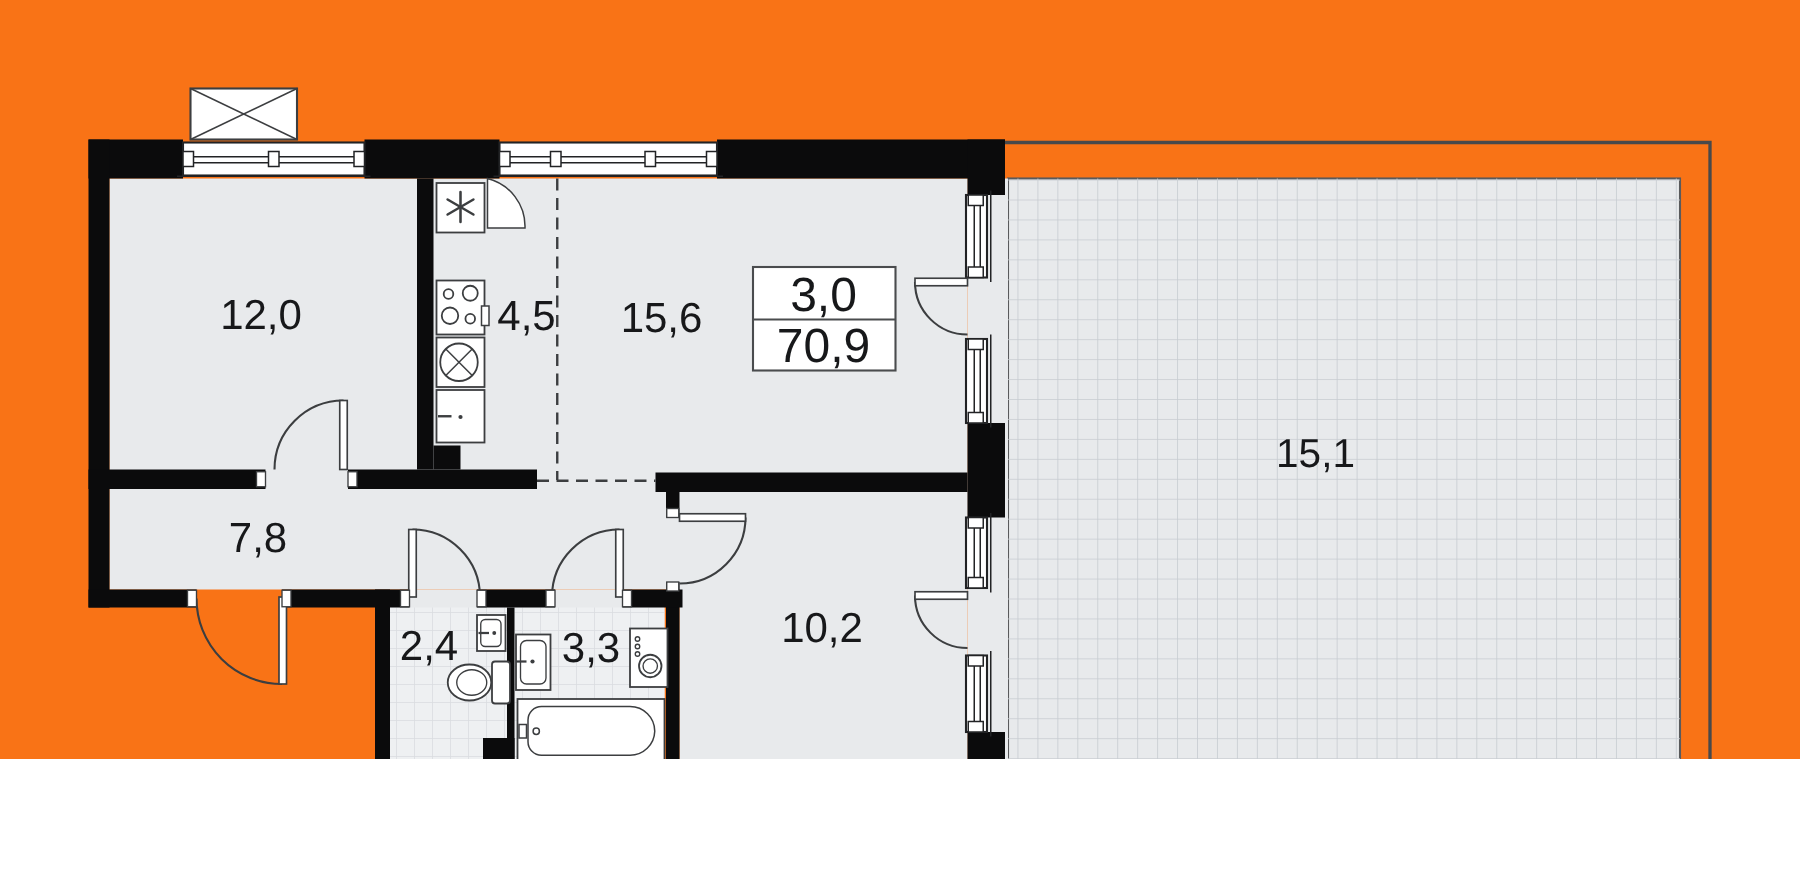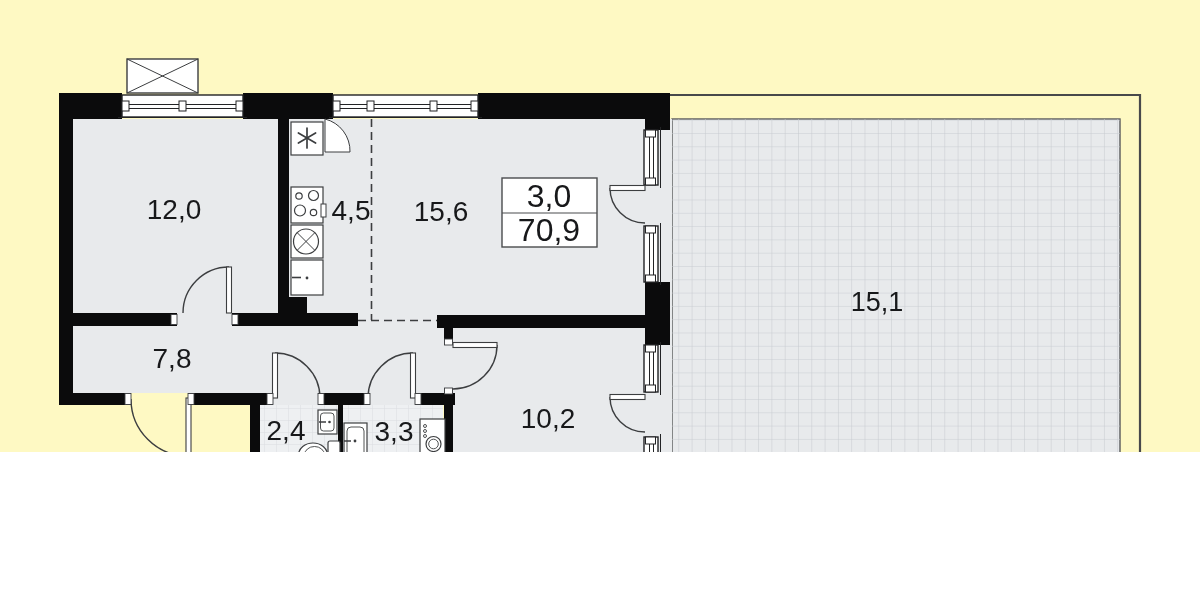--- a/index.html
+++ b/index.html
@@ -1,16 +1,16 @@
 <!DOCTYPE html>
 <html><head>
 <meta charset="utf-8">
 <style>
   html,body{margin:0;padding:0;background:#ffffff;}
-  .plan-wrap{position:relative;width:1200px;height:452px;background:#fef9c3;overflow:hidden;
+  .plan-wrap{position:relative;width:1200px;height:506px;background:#f97316;overflow:hidden;
              font-family:"Liberation Sans", sans-serif;}
   svg{display:block;}
   text{font-family:"Liberation Sans", sans-serif;fill:#17181a;}
   .room-label{font-size:28px;}
   .terrace-label{font-size:27px;}
   .summary-label{font-size:32px;}
 </style>
 </head>
 <body>
 

